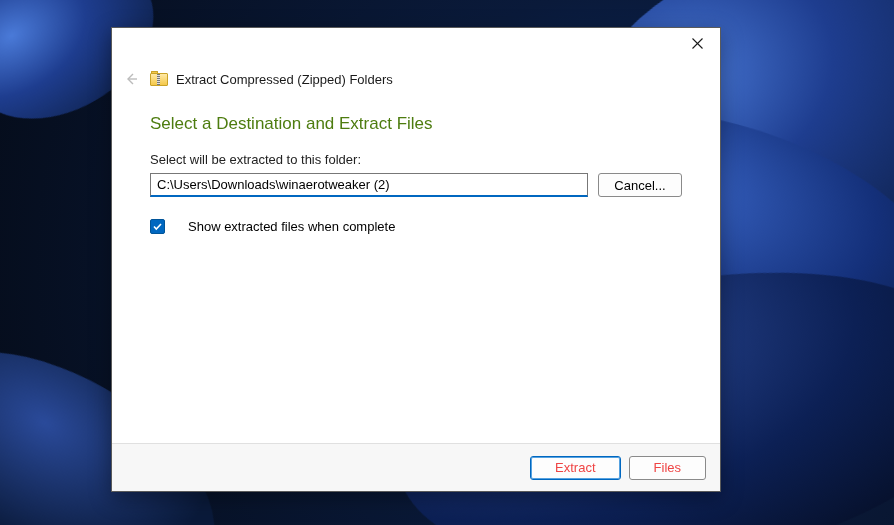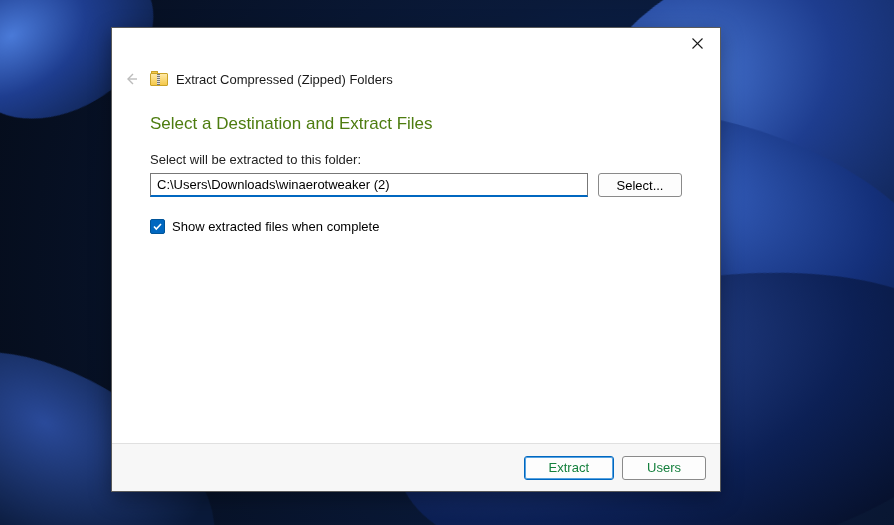--- a/index.html
+++ b/index.html
@@ -111,21 +111,21 @@
   .browse-btn {
     width: 84px; height: 24px;
     background:#fdfdfd;
     border:1px solid #8a8a8a;
     border-radius: 3px;
     font-family: inherit; font-size: 13px;
     cursor: pointer;
     color:#000;
   }
   .checkbox-row {
-    display:flex; align-items:center; gap:7px;
+    display:flex; align-items:center; gap:23px;
     margin-top: 22px;
   }
   .wcheck {
     width:15px; height:15px;
     background:#0067c0;
     border:1px solid #005499;
     border-radius:2px;
     display:flex; align-items:center; justify-content:center;
     cursor:pointer;
   }
@@ -140,21 +140,21 @@
     gap:8px; padding: 0 14px;
   }
   .btn {
     min-width: 68px; height: 24px;
     padding: 0 24px;
     background:#fdfdfd;
     border:1px solid #8a8a8a;
     border-radius: 3px;
     font-family: inherit; font-size: 13px;
     cursor:pointer;
-    color:#15803d;
+    color:#ef4444;
   }
   .btn.primary {
     border:1px solid #0067c0;
     box-shadow: inset 0 0 0 1px #56a2e0;
   }
 </style>
 </head>
 <body>
 
 <div class="desktop">
@@ -188,31 +188,31 @@
           <div class="zipper"></div>
       </div>
       <span class="header-title">Extract Compressed (Zipped) Folders</span>
     </div>
 
     <div class="content">
       <div class="instruction">Select a Destination and Extract Files</div>
       <div class="field-label">Select will be extracted to this folder:</div>
       <div class="path-row">
         <input class="path-input" type="text" value="C:\Users\Downloads\winaerotweaker (2)" style="">
-        <button class="browse-btn">Select...</button>
+        <button class="browse-btn">Cancel...</button>
       </div>
       <div class="checkbox-row">
         <div class="wcheck">
           <svg viewBox="0 0 11 11">
             <path d="M2 5.5 L4.3 8 L9 3" fill="none" stroke="#fff" stroke-width="1.6"></path>
           </svg>
         </div>
         <label>Show extracted files when complete</label>
       </div>
     </div>
 
     <div class="footer">
       <button class="btn primary">Extract</button>
-      <button class="btn">Users</button>
+      <button class="btn">Files</button>
     </div>
 
   </div>
 </div>
 
 </body></html>

